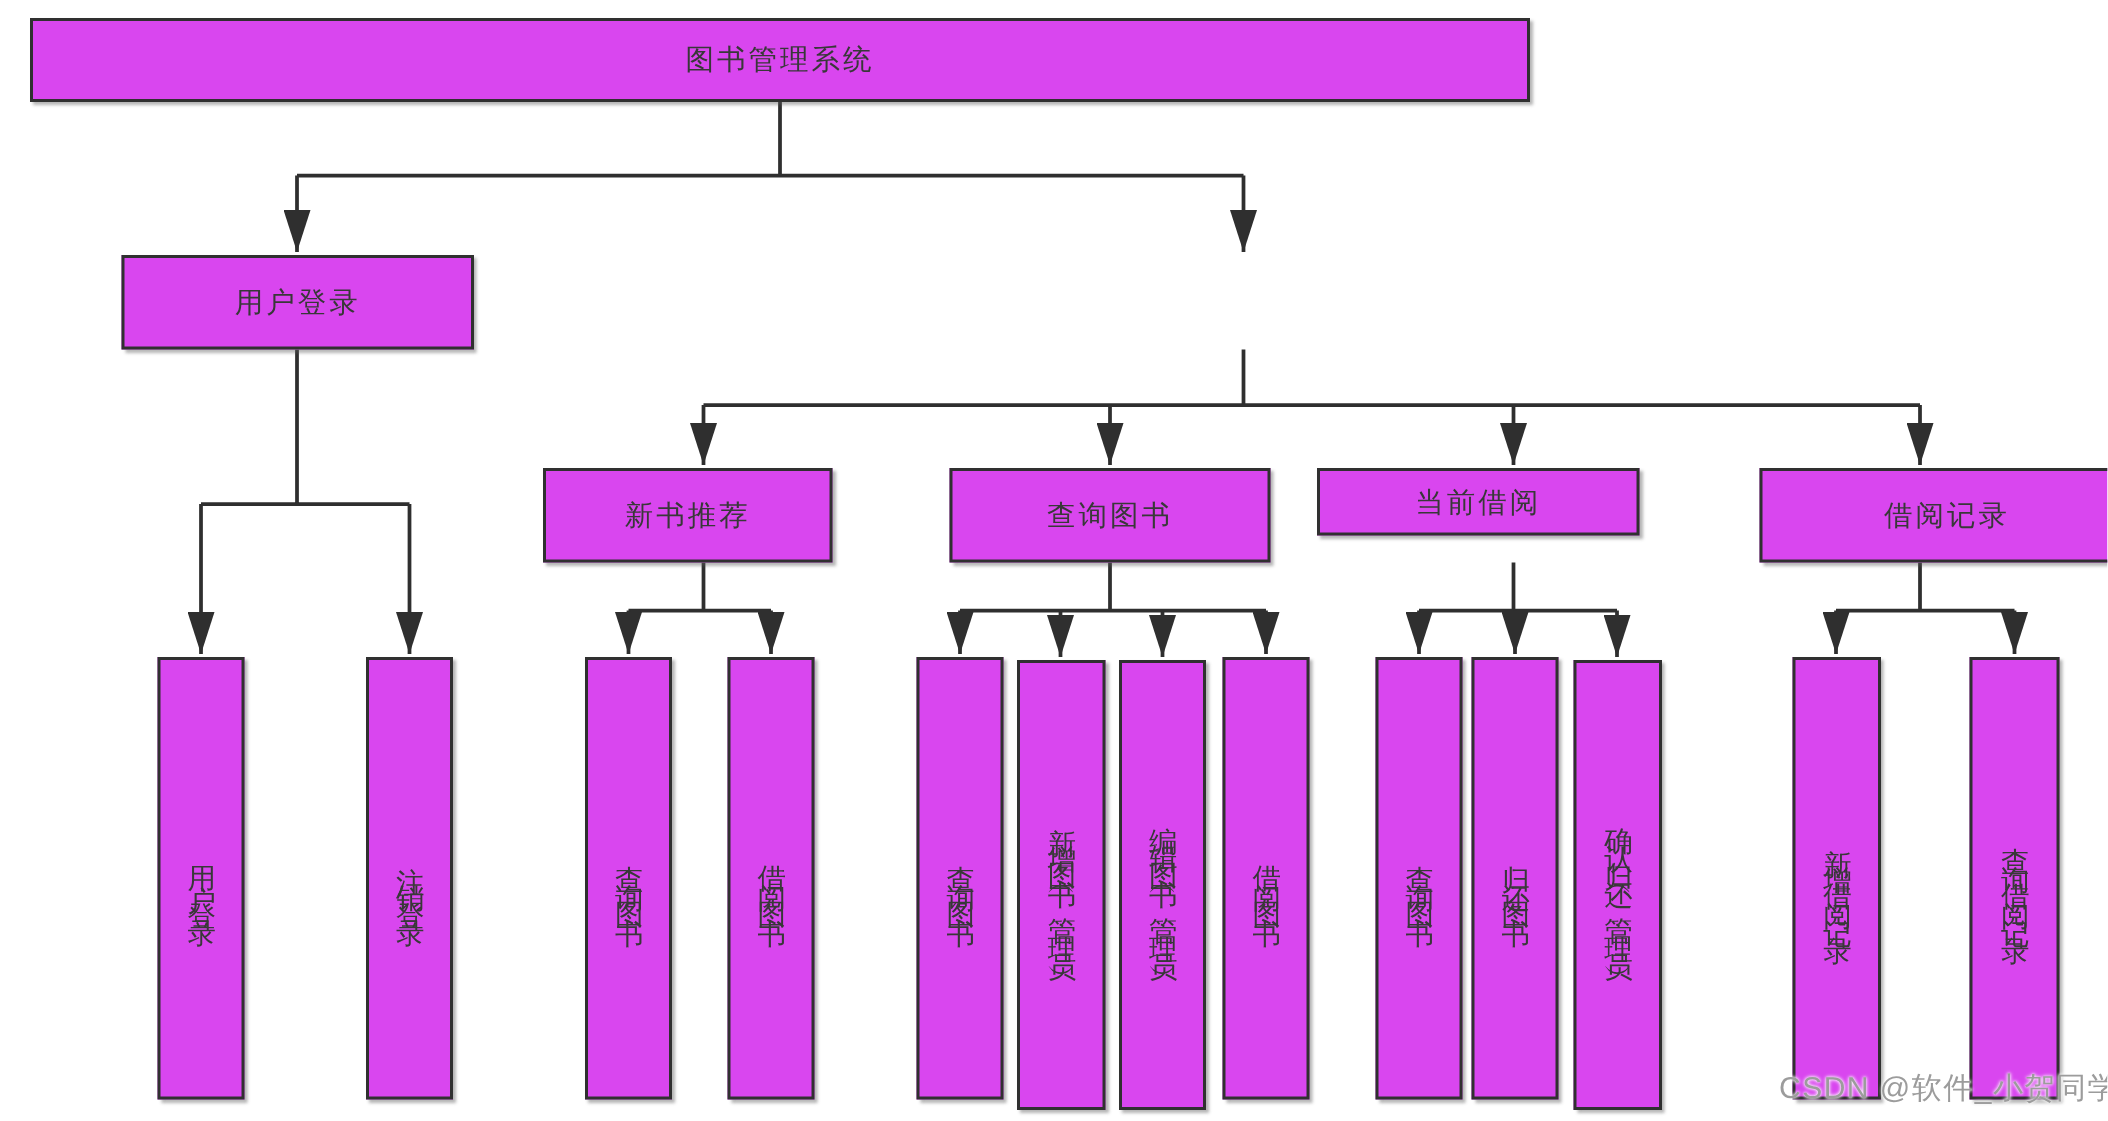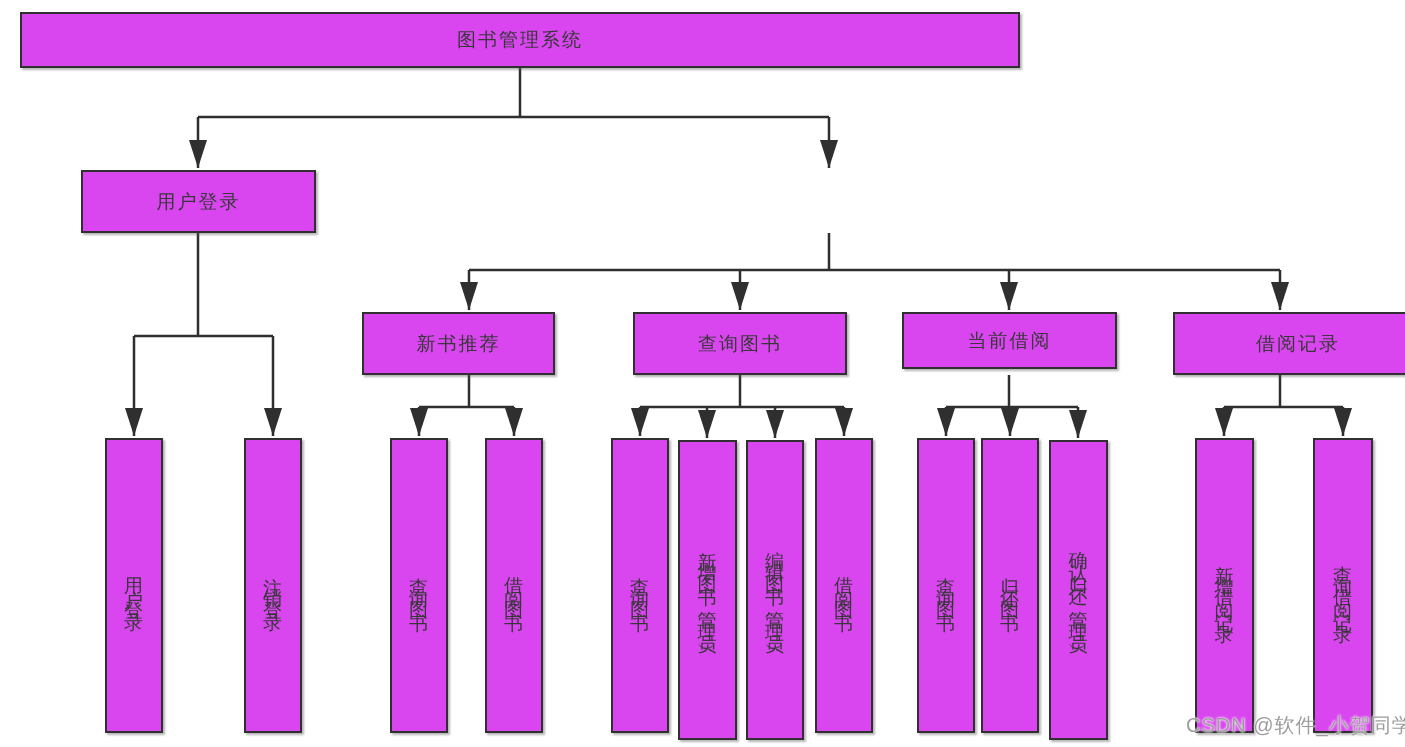--- a/index.html
+++ b/index.html
@@ -100,21 +100,21 @@
       <path d="M1343,407 V436" marker-end="url(#arrow)"></path>
     </g>
   </svg>
 
   <div class="node" style="left:20px; top:12px; width:1000px; height:56px">图书管理系统</div>
 
   <div class="node" style="left:81px; top:170px; width:235px; height:63px">用户登录</div>
 
   <div class="node" style="left:362px; top:312px; width:193px; height:63px">新书推荐</div>
   <div class="node" style="left:633px; top:312px; width:214px; height:63px">查询图书</div>
-  <div class="node" style="left:902px; top:312px; width:215px; height:57px">当前借阅</div>
+  <div class="node" style="left:878px; top:312px; width:215px; height:45px">当前借阅</div>
   <div class="node" style="left:1173px; top:312px; width:250px; height:63px">借阅记录</div>
 
   <div class="node v" style="left:105px; top:438px; width:58px; height:295px">
     <span class="vtext">用户登录</span>
   </div>
   <div class="node v" style="left:244px; top:438px; width:58px; height:295px">
     <span class="vtext">注销登录</span>
   </div>
 
   <div class="node v" style="left:390px; top:438px; width:58px; height:295px">

